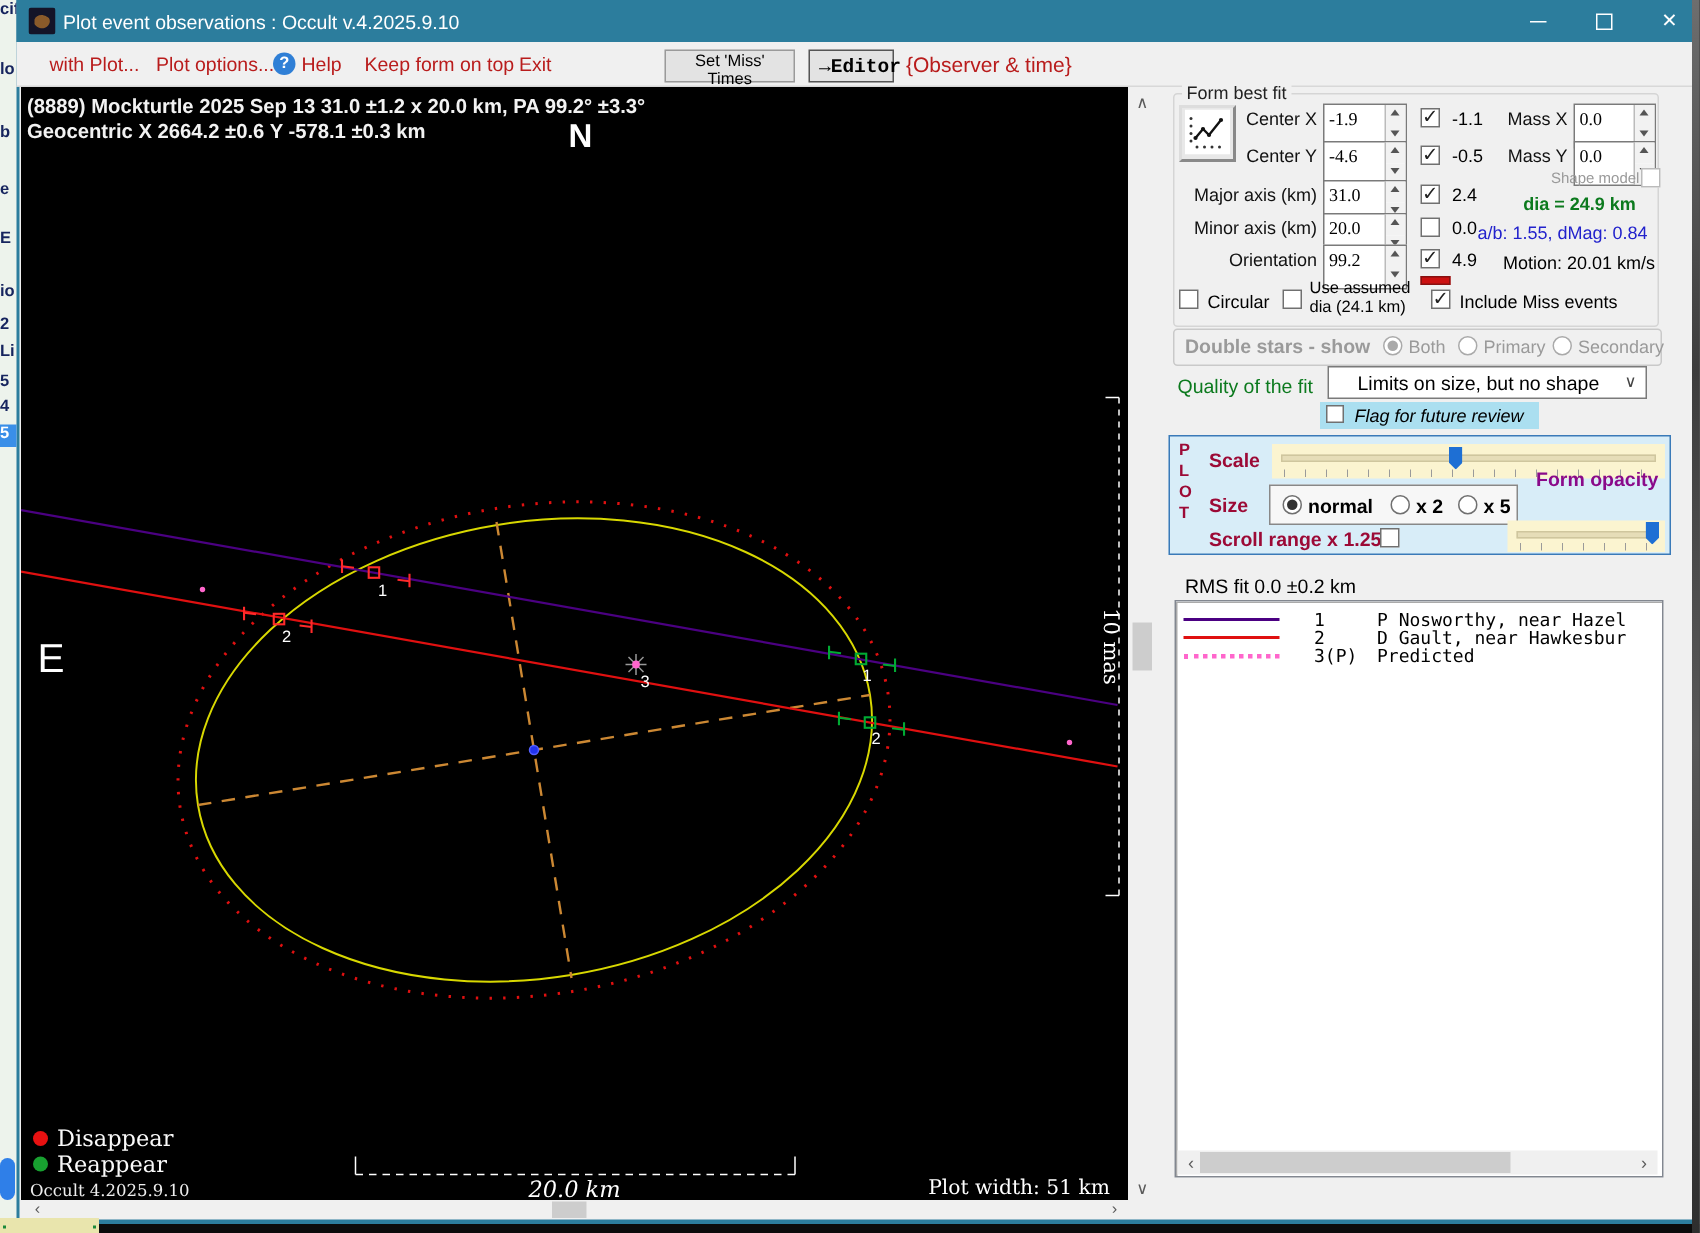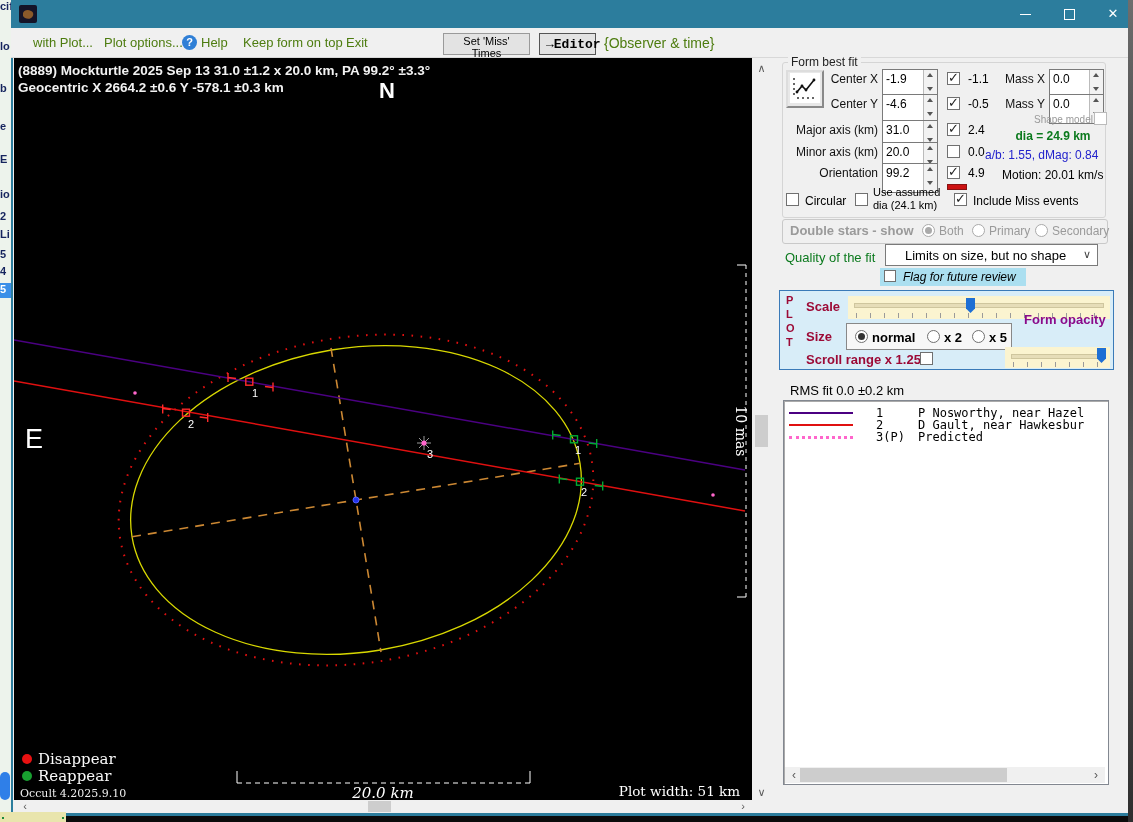--- a/index.html
+++ b/index.html
@@ -11,37 +11,37 @@
   .frag{position:absolute;left:0;width:11px;overflow:hidden;font-weight:bold;font-size:11px;color:#16245e;white-space:nowrap;}
   .frag.hl{background:#3a8fe8;color:#fff;height:15px;}
   
   #titlebar{left:11px;top:0;width:1117px;height:28px;background:#2c7d9d;color:#fff;}
   #titletext{position:absolute;left:31px;top:7px;font-size:13px;color:#fff;white-space:nowrap;}
   .winbtn{position:absolute;top:0;width:44px;height:28px;text-align:center;line-height:28px;color:#fff;font-size:13px;}
   #minbar{position:absolute;left:17px;top:14px;width:11px;height:1px;background:#fff;}
   #maxbox{position:absolute;left:17px;top:9px;width:9px;height:9px;border:1px solid #fff;}
   
   #menubar{left:11px;top:28px;width:1117px;height:29px;background:#f0f0f0;border-bottom:1px solid #d8d8d8;}
-  .menuitem{position:absolute;top:7px;font-size:13px;color:#4d7c0f;white-space:nowrap;}
+  .menuitem{position:absolute;top:7px;font-size:13px;color:#b91c1c;white-space:nowrap;}
   #helpicon{position:absolute;left:171px;top:7px;width:15px;height:15px;border-radius:50%;
             background:#2f7fd6;color:#fff;font-size:11px;font-weight:bold;text-align:center;line-height:15px;}
   .toolbtn{position:absolute;top:5px;height:22px;background:#e3e3e3;border:1px solid #9a9a9a;
            text-align:center;box-sizing:border-box;}
   
   #plotwrap{left:14px;top:58px;width:738px;height:742px;background:#000;}
   
   .sb{background:#f0f0f0;}
   .sbarrow{position:absolute;color:#5a5a5a;font-size:11px;text-align:center;}
   .sbthumb{position:absolute;background:#cdcdcd;}
   
   #rightpanel{left:772px;top:58px;width:356px;height:757px;background:#f0f0f0;font-size:12px;}
   .grouplabel{position:absolute;background:#f0f0f0;padding:0 3px;font-size:12px;color:#222;}
   .groupbox{position:absolute;border:1px solid #d5d5d5;border-radius:3px;}
   .rlab{position:absolute;text-align:right;font-size:12px;color:#111;white-space:nowrap;}
-  .spin{position:absolute;height:30px;background:#fff;border:1px solid #7a7a7a;box-sizing:border-box;display:flex;}
+  .spin{position:absolute;height:30px;background:#fff;border:1px solid #7a7a7a;box-sizing:border-box;display:flex;font-family:Liberation Serif, serif;}
   .spin .val{flex:1;font-size:12px;padding:2px 3px 0 3px;}
   .spin .btns{width:13px;border-left:1px solid #bbb;display:flex;flex-direction:column;}
   .spin .btns div{flex:1;position:relative;background:#f2f2f2;}
   .spin .btns div::after{content:"";position:absolute;left:3px;border-left:3px solid transparent;border-right:3px solid transparent;}
   .spin .btns .up::after{top:3px;border-bottom:4px solid #555;}
   .spin .btns .dn::after{top:3px;border-top:4px solid #555;}
   .cb{position:absolute;width:13px;height:13px;background:#fff;border:1px solid #707070;box-sizing:border-box;}
   .cb.checked::after{content:"✓";position:absolute;left:0px;top:-3px;font-size:13px;color:#222;}
   .radio{position:absolute;width:13px;height:13px;border:1px solid #707070;border-radius:50%;background:#fff;box-sizing:border-box;}
   .radio.sel::after{content:"";position:absolute;left:2px;top:2px;width:7px;height:7px;border-radius:50%;background:#333;}
@@ -91,20 +91,21 @@
     <div class="frag" style="top:265px">4</div>
     <div class="frag hl" style="top:283px">5</div>
   </div>
   <div id="bluedrop" class="abs"></div>
 
   <div id="titlebar" class="abs">
     <svg class="abs" style="left:8px;top:5px" width="18" height="18">
       <rect x="0" y="0" width="18" height="18" rx="2" fill="#141428"></rect>
       <path d="M4 8 C5 5,9 4,12 6 C15 7,15 11,12 13 C9 15,5 13,4 11 Z" fill="#8a5a2a"></path>
     </svg>
+    <div id="titletext">Plot event observations : Occult v.4.2025.9.10</div>
     <div class="winbtn" style="left:992px">
         <div id="minbar"></div>
       </div>
     <div class="winbtn" style="left:1036px">
         <div id="maxbox"></div>
       </div>
     <div class="winbtn" style="left:1080px"><span>✕</span></div>
   </div>
 
   <div id="menubar" class="abs">

